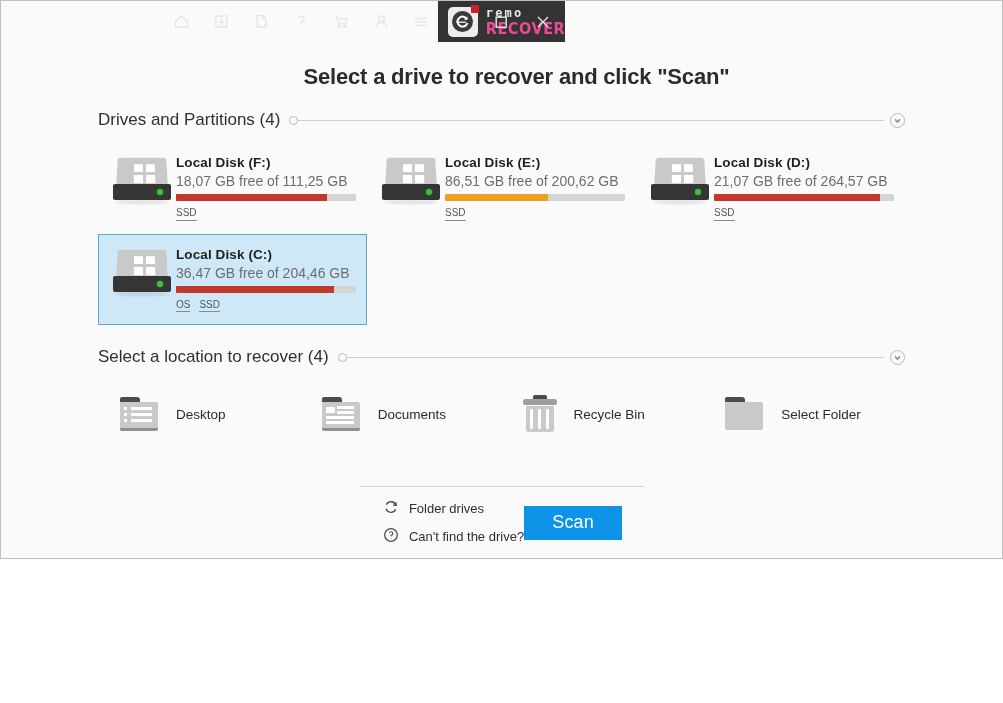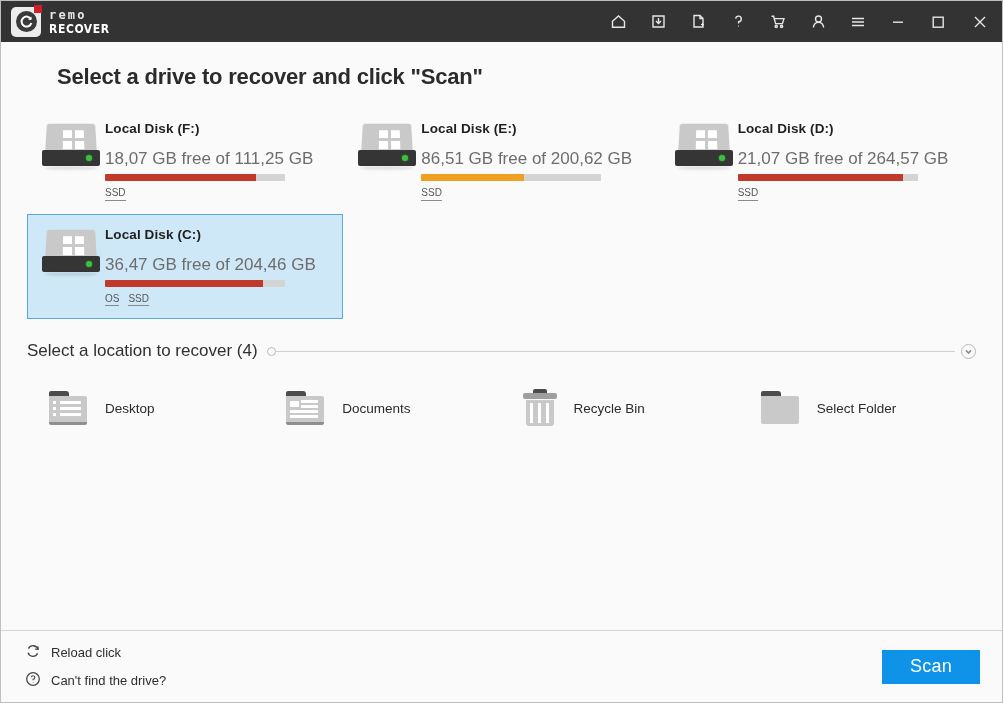--- a/index.html
+++ b/index.html
@@ -4,24 +4,24 @@
 <style>
   * { box-sizing: border-box; margin: 0; padding: 0; }
   html, body {
     width: 1003px; height: 703px;
     font-family: "Liberation Sans", sans-serif;
     background: #ffffff;
     overflow: hidden;
   }
   .app {
     position: relative;
-    width: 1003px; height: 703px;
+    width: 1003px; height: 559px;
     border: 1px solid #bfbfbf;
     background: #fafafa;
-    display: flex; flex-direction: column;
+    display: flex; flex-direction: column; align-items: center;
   }
 
   
   .titlebar {
     height: 41px;
     background: #333333;
     display: flex; align-items: center;
     flex: 0 0 41px;
     position: relative;
   }
@@ -43,21 +43,21 @@
     position: absolute; top: -2px; right: -1px;
     width: 8px; height: 8px; background: #cf2027;
   }
   .brand-text { display: flex; flex-direction: column; line-height: 1; }
   .brand-remo {
     font-size: 12px; letter-spacing: 2.2px; color: #e8e8e8;
     font-weight: 700; font-family: "DejaVu Sans Mono", monospace;
     text-transform: lowercase;
   }
   .brand-recover {
-    font-size: 12px; letter-spacing: 0.6px; color: #ffffff;
+    font-size: 16px; letter-spacing: 0.6px; color: #ec4899;
     font-weight: 700; margin-top: 2px;
     font-family: "DejaVu Sans Condensed","Liberation Sans", sans-serif;
   }
   .tb-icons {
     position: absolute; right: 0; top: 0; height: 41px;
     display: flex; align-items: center;
   }
   .tb-btn {
     width: 40px; height: 41px;
     display: flex; align-items: center; justify-content: center;
@@ -167,21 +167,21 @@
     width: 54px; height: 4px; background: rgba(0,0,0,0.10);
     border-radius: 50%; filter: blur(1px);
   }
 
   .drive-info { flex: 1 1 auto; min-width: 0; padding-top: 2px; }
   .drive-name {
     font-size: 13.5px; color: #1f1f1f; font-weight: 700;
     letter-spacing: 0.1px;
   }
   .drive-sub {
-    font-size: 17px; color: #6d6d6d; margin-top: 13px;
+    font-size: 14px; color: #6d6d6d; margin-top: 3px;
   }
   .bar {
     margin-top: 5px; height: 7px; width: 180px;
     background: #d4d4d4; border-radius: 1px; overflow: hidden;
   }
   .bar span { display: block; height: 100%; }
   .tags { margin-top: 6px; display: flex; gap: 9px; }
   .tag {
     font-size: 10px; color: #565656;
     border-bottom: 1px solid #8a8a8a;
@@ -366,20 +366,30 @@
   <div class="header">
     <div class="page-title">Select a drive to recover and click "Scan"</div>
     <div class="corp-logo">
       <div><span class="corp-remo">remo</span><span class="dot" style="background: rgb(207, 32, 39);"></span></div>
       <div class="corp-soft">SOFTWARE</div>
     </div>
   </div>
 
   <div class="content">
 
+    <div class="section-head">
+      <div class="section-title">Drives and Partitions (4)</div>
+      <div class="sec-knob"></div>
+      <div class="sec-line"></div>
+      <div class="sec-chev">
+        <svg width="9" height="9" viewBox="0 0 9 9">
+            <path d="M2 3.4 L4.5 6 L7 3.4"></path>
+          </svg>
+      </div>
+    </div>
 
     <div class="drive-grid">
 
       <div class="drive-card">
         <div class="hdd">
           <div class="top">
               <div class="win">
                 <i></i>
                 <i></i>
                 <i></i>
@@ -558,21 +568,21 @@
   <div class="footer">
     <div class="foot-links">
       <div class="foot-link">
         <span>
           <svg width="16" height="16" viewBox="0 0 16 16">
               <path d="M13 6.3A5.2 5.2 0 0 0 3.4 5.6"></path>
               <path d="M3 9.8a5.2 5.2 0 0 0 9.6 0.6"></path>
               <path d="M12.9 3.2 L13.2 6.4 L10.1 6.2" stroke-width="1.2"></path>
             </svg>
         </span>
-        <span>Reload click</span>
+        <span>Folder drives</span>
       </div>
       <div class="foot-link">
         <span>
           <svg width="16" height="16" viewBox="0 0 16 16">
               <circle cx="8" cy="8" r="6.3"></circle>
               <path d="M6.3 6.3a1.75 1.75 0 1 1 1.8 1.95 v0.95" stroke-width="1.2"></path>
               <circle cx="8.1" cy="11.3" r="0.45" fill="#4a4a4a" stroke="none"></circle>
             </svg>
         </span>
         <span>Can't find the drive?</span>

